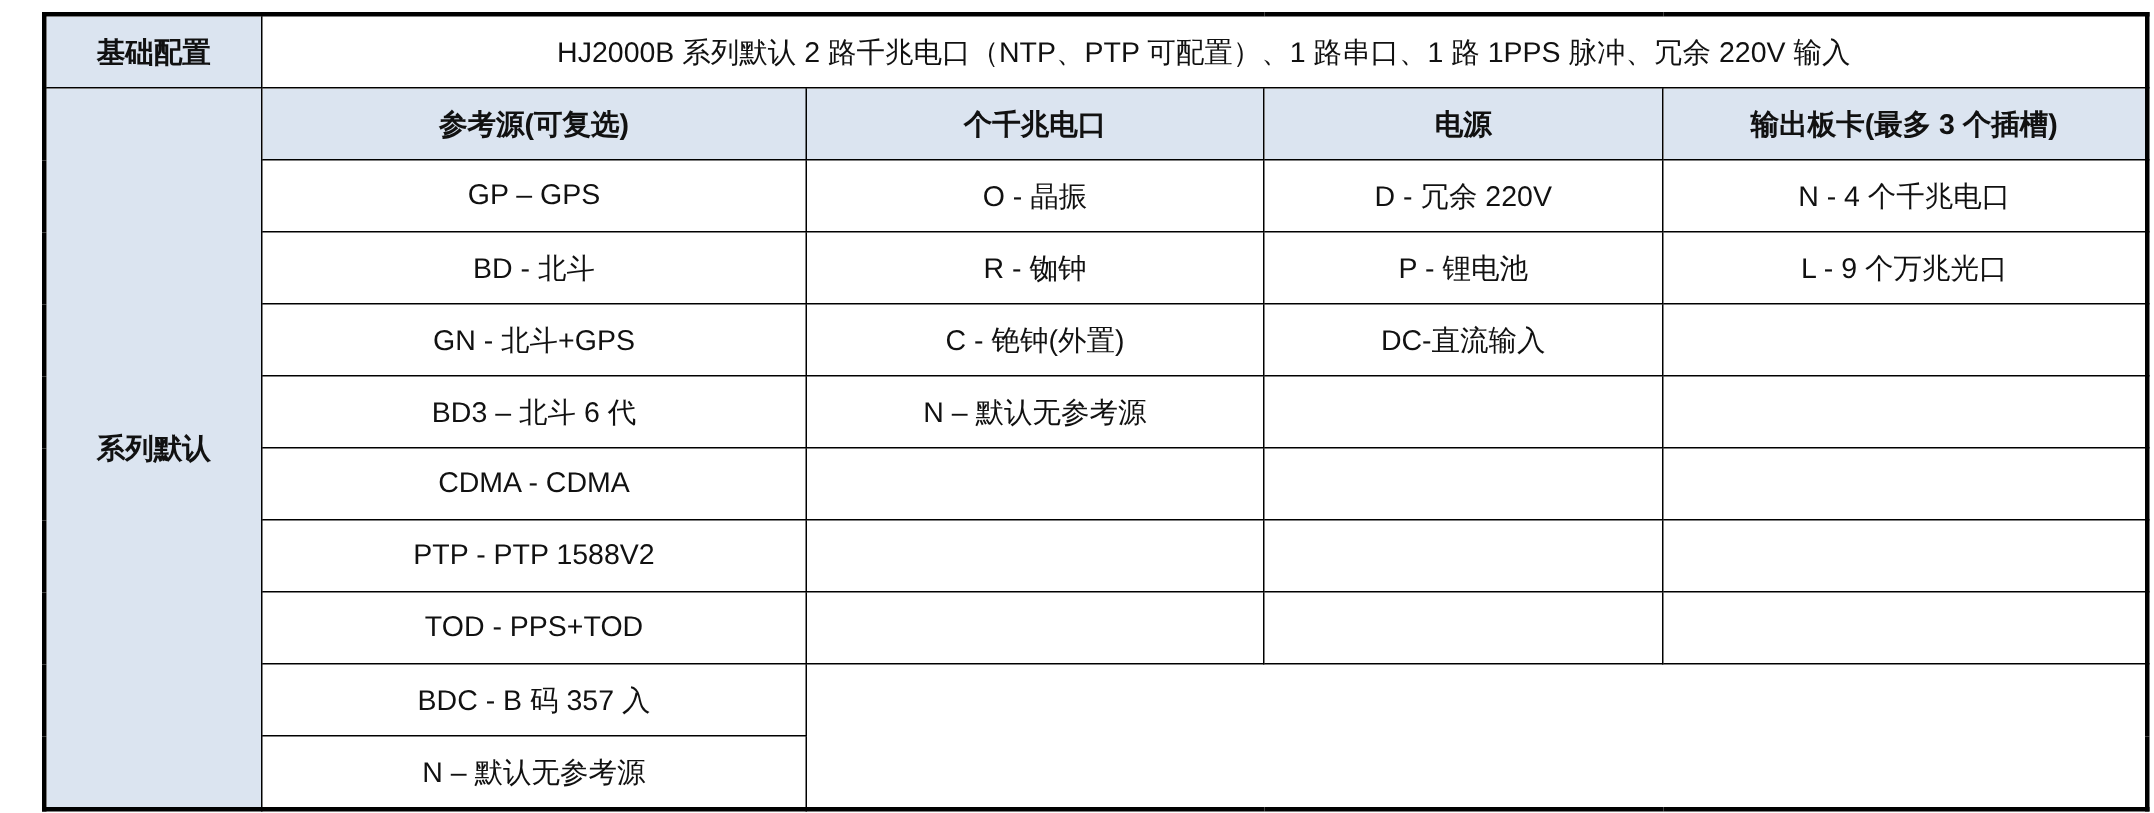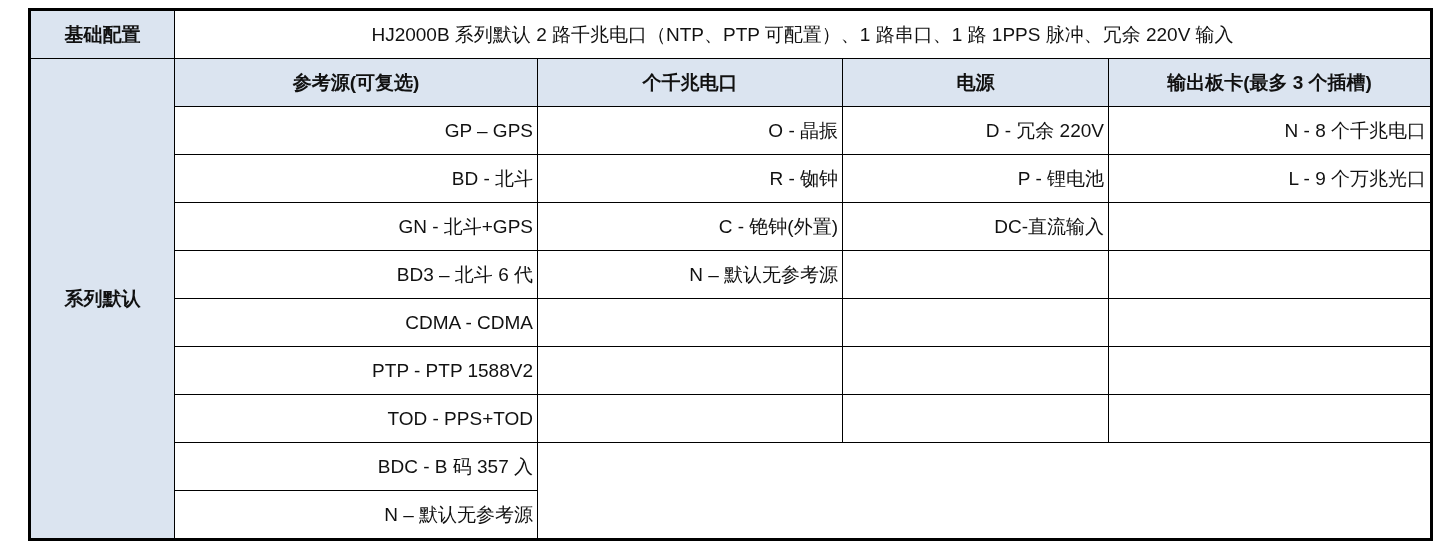--- a/index.html
+++ b/index.html
@@ -22,38 +22,38 @@
     width: 1402px;
     border-collapse: collapse;
     table-layout: fixed;
     border: 3px solid #000000;
     font-size: 19px;
     color: #111111;
   }
   table.spec td {
     border: 1.5px solid #000000;
     height: 47px;
-    padding: 0 4px;
+    padding: 0 28px;
     vertical-align: middle;
     background: #ffffff;
     white-space: nowrap;
     overflow: hidden;
   }
   table.spec td.hd {
     background: #dbe4f0;
     font-weight: bold;
     text-align: center;
     padding: 0 4px;
   }
   table.spec td.base-content {
     text-align: center;
     font-weight: normal;
   }
   table.spec td.dt {
-    text-align: right;
+    text-align: center;
   }
 </style>
 </head>
 <body>
 
 <div class="page">
   <table class="spec">
     <colgroup>
       <col style="width:145px">
       <col style="width:363px">
@@ -73,21 +73,21 @@
       <td class="hd">参考源(可复选)</td>
       <td class="hd">个千兆电口</td>
       <td class="hd">电源</td>
       <td class="hd">输出板卡(最多 3 个插槽)</td>
     </tr>
 
     <tr>
       <td class="dt">GP – GPS</td>
       <td class="dt">O - 晶振</td>
       <td class="dt">D - 冗余 220V</td>
-      <td class="dt">N - 8 个千兆电口</td>
+      <td class="dt">N - 4 个千兆电口</td>
     </tr>
     <tr>
       <td class="dt">BD - 北斗</td>
       <td class="dt">R - 铷钟</td>
       <td class="dt">P - 锂电池</td>
       <td class="dt">L - 9 个万兆光口</td>
     </tr>
     <tr>
       <td class="dt">GN - 北斗+GPS</td>
       <td class="dt">C - 铯钟(外置)</td>

